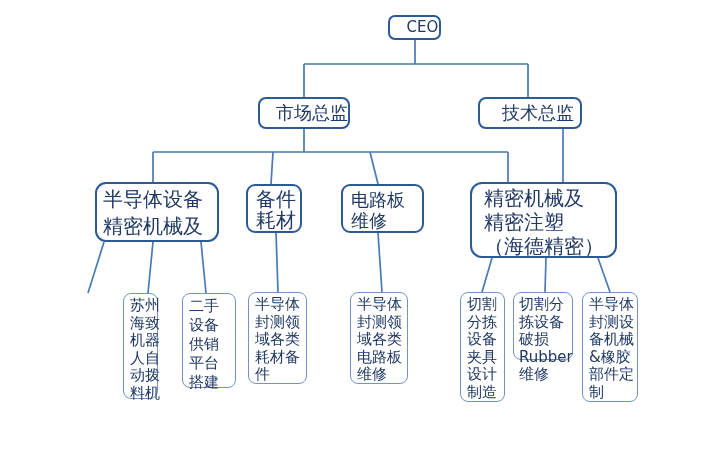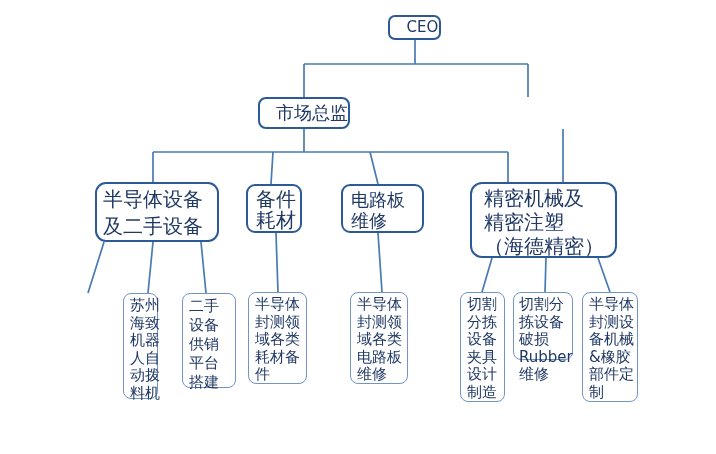--- a/index.html
+++ b/index.html
@@ -36,23 +36,24 @@
     <path d="M563,129 L563,182"></path>
     <path d="M104,242 L88,293 M153,242 L148,293 M201,242 L206,293"></path>
     <path d="M276,233 L278,292"></path>
     <path d="M378,233 L382,292"></path>
     <path d="M492,258 L482,292 M546,258 L545,292 M598,258 L610,292"></path>
   </svg>
 
   <div class="node strong center" style="left:388px;top:15px;width:53px;height:25px;border-radius:7px;font-size:15px;">CEO</div>
 
   <div class="node strong center" style="left:258px;top:97px;width:92px;height:32px;border-radius:8px;font-size:18px;">市场总监</div>
+  <div class="node strong center" style="left:478px;top:97px;width:104px;height:32px;border-radius:8px;font-size:18px;">技术总监</div>
 
   <div class="node strong" style="left:95px;top:182px;width:124px;height:60px;border-radius:11px;font-size:20px;line-height:27px;padding:2px 6px;">半导体设备
-及二手设备</div>
+精密机械及</div>
   <div class="node strong" style="left:246px;top:184px;width:56px;height:49px;border-radius:9px;font-size:20px;line-height:21px;padding:3px 8px;">备件
 耗材</div>
   <div class="node strong" style="left:341px;top:184px;width:83px;height:49px;border-radius:9px;font-size:18px;line-height:21px;padding:3px 8px;">电路板
 维修</div>
   <div class="node strong" style="left:470px;top:182px;width:147px;height:76px;border-radius:12px;font-size:20px;line-height:24px;padding:2px 6px 20px 12px;">精密机械及
 精密注塑
 （海德精密）</div>
 
   <div class="node light" style="left:123px;top:293px;width:35px;height:106px;border-radius:8px;font-size:15px;line-height:17.5px;padding:3px 6px;">苏州
 海致

